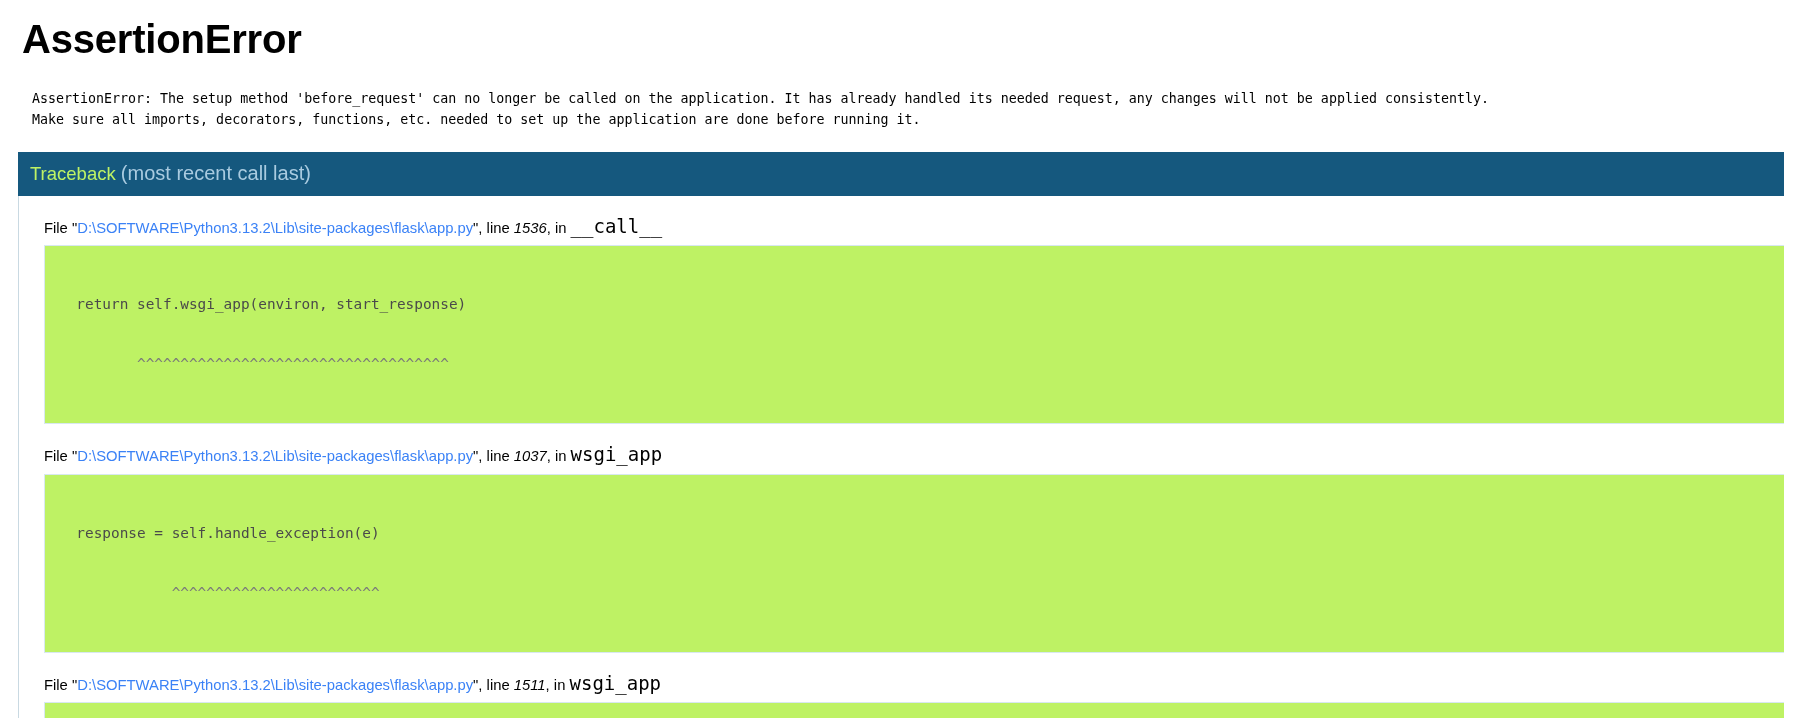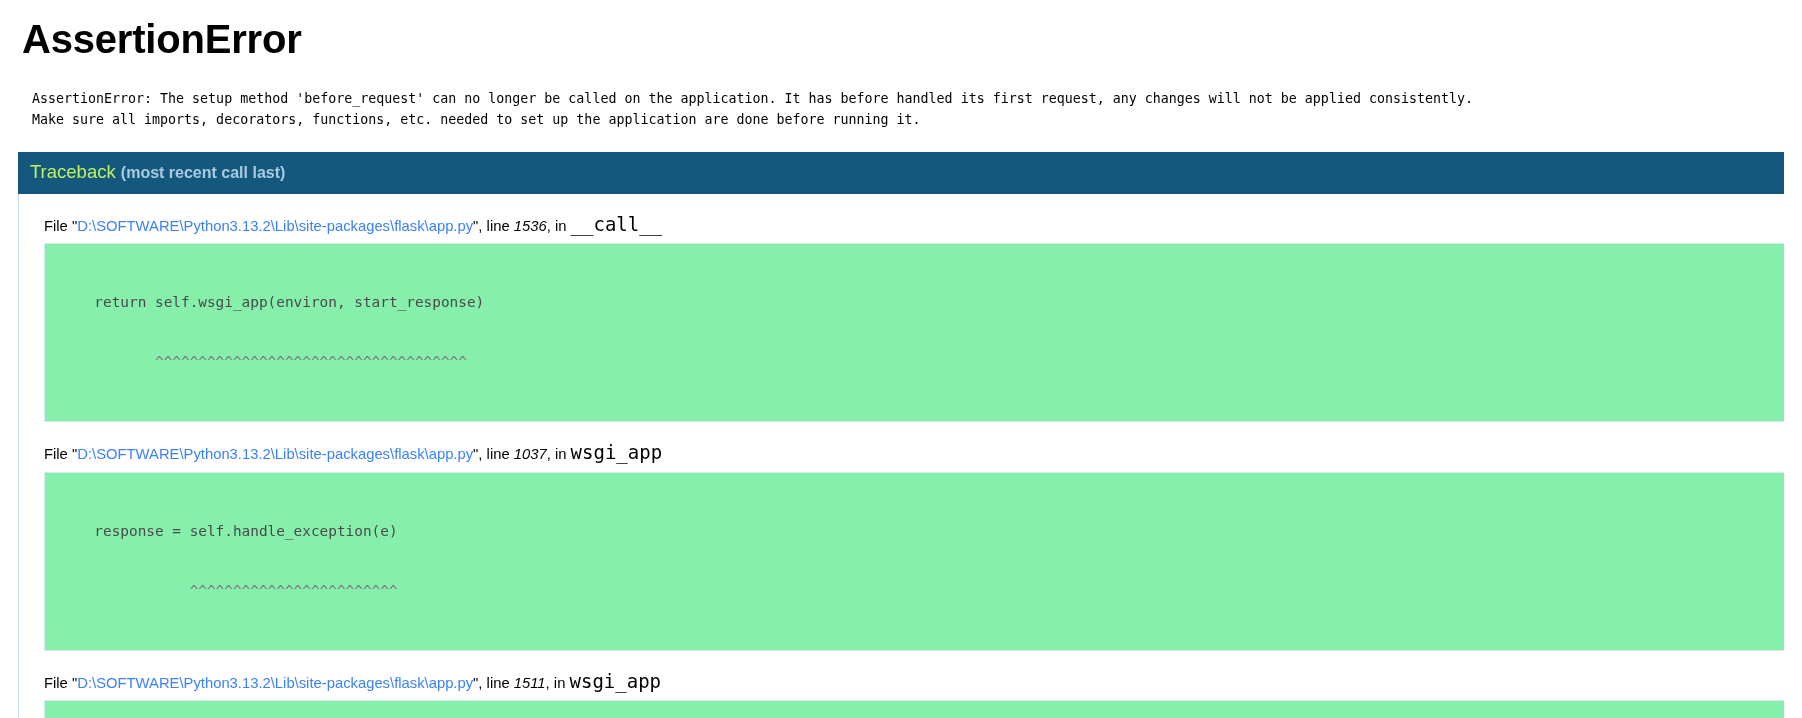--- a/index.html
+++ b/index.html
@@ -62,22 +62,22 @@
     line-height: 1.1;
     border-left: 1px solid #15587e;
     margin-left: -1px;
   }
   .traceback-header .tb-title {
     font-weight: normal;
     color: #bef264;
   }
   .traceback-header .tb-sub {
     color: #a9cbe0;
-    font-weight: bold;
-    font-size: 16px;
+    font-weight: normal;
+    font-size: 20px;
   }
 
   .frames {
     padding: 0 0 0 0;
     background: #ffffff;
   }
 
   .frame {
     padding: 18px 0 0 0;
   }
@@ -104,41 +104,41 @@
   .frame-header .funcname {
     font-family: "DejaVu Sans Mono", "Liberation Mono", monospace;
     font-size: 19px;
     color: #000000;
   }
 
   .code-block {
     border: 1px solid #d8e8f0;
     border-right: 0;
     border-left: 1px solid #d8e8f0;
-    background: #86efac;
-    padding: 8px 0 9px 32px;
+    background: #bef264;
+    padding: 8px 0 9px 14px;
     margin: 0 0 0 25px;
     font-family: "DejaVu Sans Mono", "Liberation Mono", monospace;
     font-size: 14.4px;
     line-height: 20px;
     color: #4a4a4a;
     white-space: pre;
     overflow: hidden;
   }
   .code-block .src { display: block; color: #4a4a4a; }
   .code-block .carets { display: block; color: #7a7a7a; }
 </style>
 </head>
 <body>
 
 <div class="page">
 
   <h1 class="error-title">AssertionError</h1>
 
-  <p class="error-detail">AssertionError: The setup method 'before_request' can no longer be called on the application. It has before handled its first request, any changes will not be applied consistently.
+  <p class="error-detail">AssertionError: The setup method 'before_request' can no longer be called on the application. It has already handled its needed request, any changes will not be applied consistently.
 Make sure all imports, decorators, functions, etc. needed to set up the application are done before running it.</p>
 
   <div class="traceback-wrap">
 
     <div class="traceback-header">
       <span class="tb-title">Traceback</span>
       <span class="tb-sub">(most recent call last)</span>
     </div>
 
     <div class="frames">

